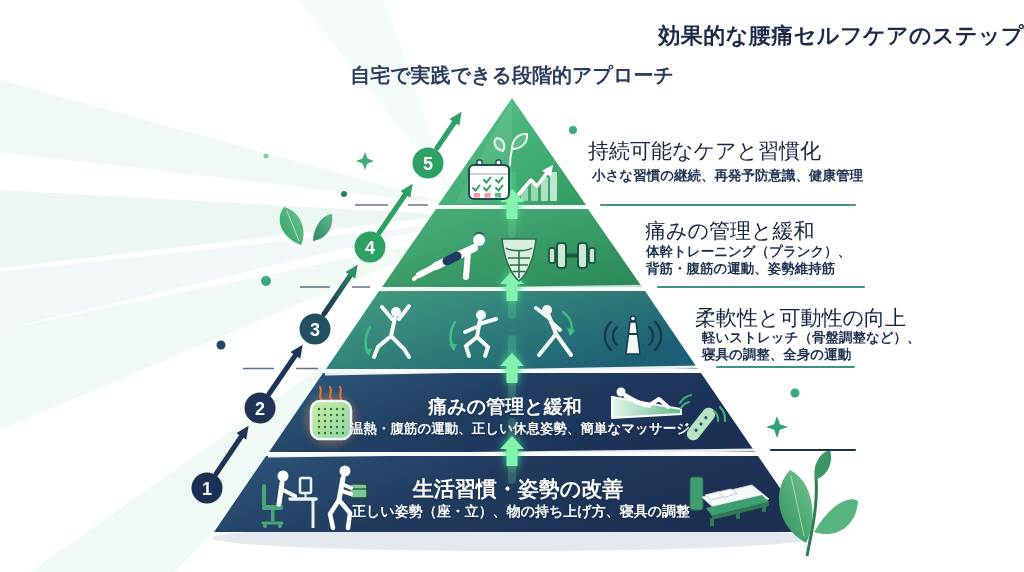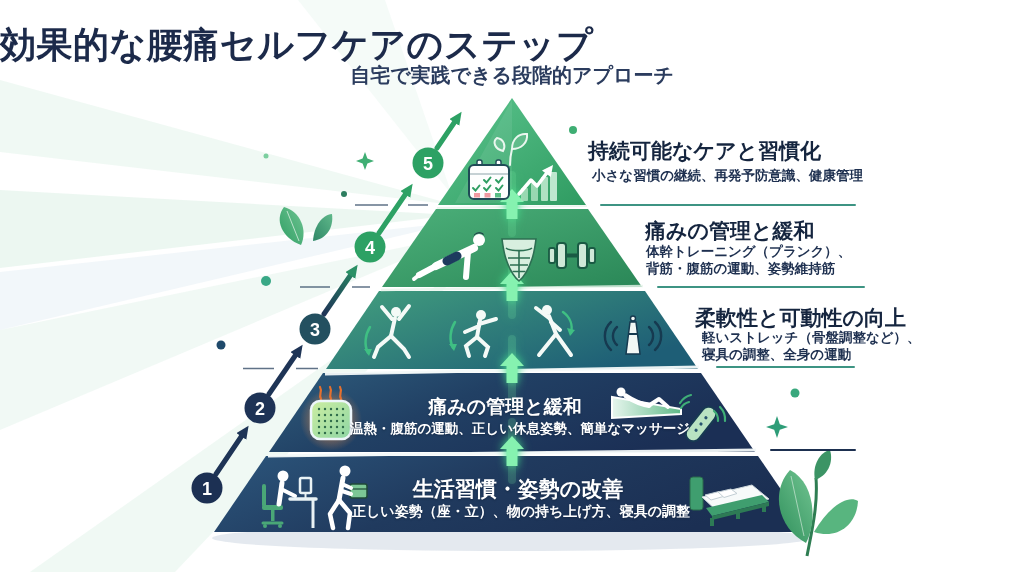--- a/index.html
+++ b/index.html
@@ -4,28 +4,28 @@
 <style>
   html,body{margin:0;padding:0;background:#ffffff;}
   #stage{
     position:relative;width:1024px;height:572px;overflow:hidden;
     background:#ffffff;
     font-family:"Liberation Sans","DejaVu Sans",sans-serif;
   }
   #artwork{position:absolute;left:0;top:0;}
   .txt{position:absolute;white-space:nowrap;}
   .title{
-    left:0;right:0;top:21px;text-align:left;
-    font-size:36px;font-weight:800;letter-spacing:.5px;color:#1c2a4a;
+    left:0;right:0;top:21px;text-align:right;
+    font-size:22px;font-weight:800;letter-spacing:.5px;color:#1c2a4a;
   }
   .subtitle{
     left:0;right:0;top:62px;text-align:center;
     font-size:20px;font-weight:700;color:#2b3c5e;
   }
-  .rh{font-size:21px;font-weight:700;color:#15253f;}
+  .rh{font-size:21px;font-weight:400;color:#15253f;}
   .rd{font-size:13.5px;font-weight:700;color:#1e3050;}
   .lv5-h{left:588px;top:137px;}
   .lv5-d{left:592px;top:167px;}
   .lv4-h{left:645px;top:217px;}
   .lv4-d1{left:646px;top:243px;}
   .lv4-d2{left:646px;top:260px;}
   .lv3-h{left:695px;top:304px;}
   .lv3-d1{left:702px;top:329px;}
   .lv3-d2{left:702px;top:346px;}
   .wh{color:#ffffff;text-align:center;text-shadow:0 1px 2px rgba(10,25,45,.45);}

